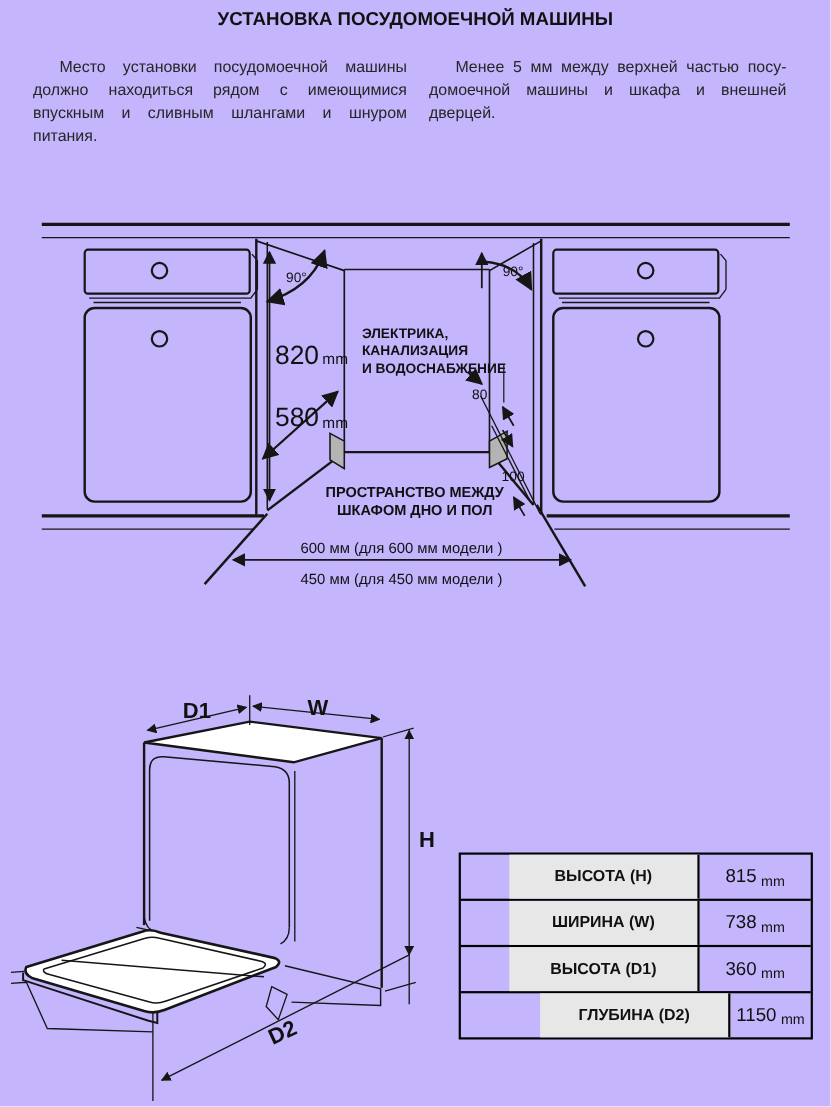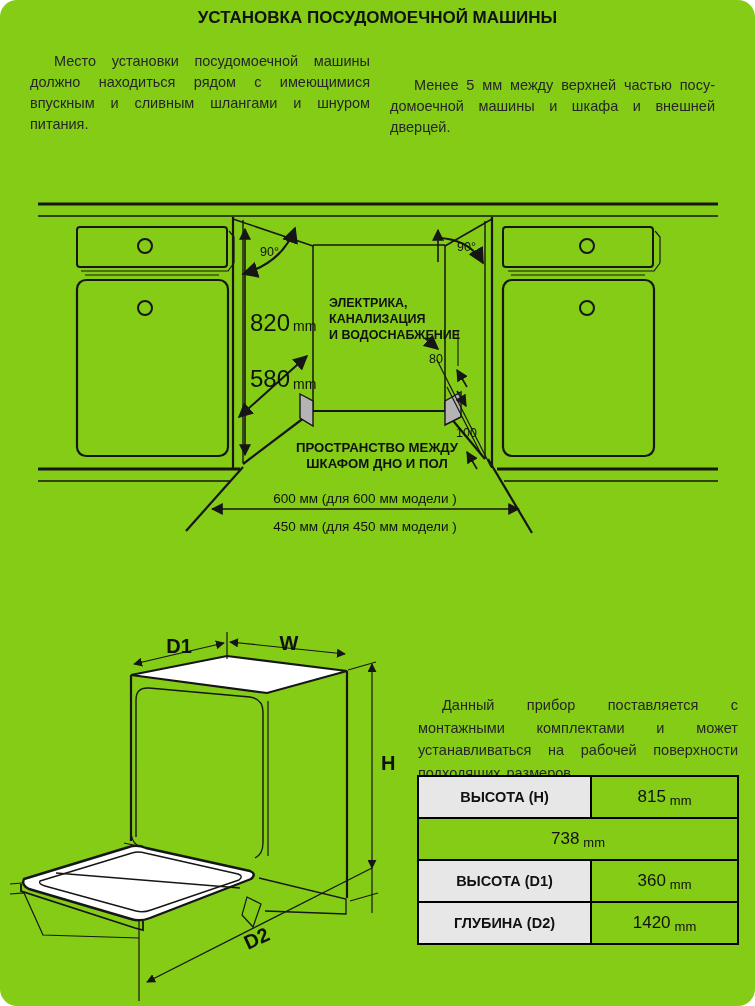--- a/index.html
+++ b/index.html
@@ -1,44 +1,44 @@
 <!DOCTYPE html>
 <html><head>
 <meta charset="utf-8">
 <style>
   html,body{margin:0;padding:0;background:#ffffff;}
-  .page{position:relative;width:755px;height:1006px;background:#84cc16;overflow:hidden;
-        font-family:"Liberation Sans",sans-serif;color:#1f1f1f;border-radius:17px;}
+  .page{position:relative;width:755px;height:1006px;background:#c4b5fd;overflow:hidden;
+        font-family:"Liberation Sans",sans-serif;color:#1f1f1f;}
   .title{position:absolute;left:0;top:8px;width:755px;text-align:center;
          font-size:17px;font-weight:bold;color:#111;}
   .para{position:absolute;font-size:14.5px;line-height:21px;text-align:justify;
         text-indent:24px;word-spacing:2px;color:#262626;}
   .para-left{left:30px;top:51px;width:340px;}
-  .para-right{left:390px;top:51px;width:325px;margin-top:24px;}
+  .para-right{left:390px;top:51px;width:325px;}
   .note{left:418px;top:694px;width:320px;line-height:22.5px;}
   svg{position:absolute;left:0;}
   svg text{fill:#111;font-family:"Liberation Sans",sans-serif;}
   .ln{stroke:#161616;fill:none;}
   .fillw{fill:#ffffff;}
   .gray{fill:#b4b4b4;stroke:#161616;}
   .dimnum{font-size:24px;}
   .dimunit{font-size:14px;}
   .small-dim{font-size:12.5px;}
   .angle{font-size:12.5px;}
   .boldnote{font-size:12.5px;font-weight:bold;}
   .spacenote{font-size:13.2px;font-weight:bold;}
   .widthnote{font-size:13.5px;}
   .bigletter{font-size:20px;font-weight:bold;}
   
   .dims-table{position:absolute;left:417px;top:775px;width:318px;border:2.5px solid #000;}
   .trow{display:flex;height:40px;border-bottom:2px solid #000;}
-  .trow:last-child{border-bottom:none;}
+  .trow:last-child{border-bottom:none;padding-left:28px;}
   .tlabel{width:171px;background:#e7e7e7;border-right:2px solid #000;
           display:flex;align-items:center;justify-content:center;
-          font-size:14.5px;font-weight:bold;color:#111;}
+          font-size:14.5px;font-weight:bold;color:#111;margin-left:44px;}
   .tvalue{flex:1;display:flex;align-items:center;justify-content:center;
           color:#111;}
   .tvalue .num{font-size:17px;}
   .tvalue .unit{font-size:13px;margin-left:4px;margin-top:6px;}
 </style>
 </head>
 <body>
 
 <div class="page">
 
@@ -196,45 +196,45 @@
       <path class="ln" d="M372,868 V913" stroke-width="1.2"></path>
       <text class="bigletter" x="381" y="770">H</text>
     </g>
 
     <g>
       <path class="ln" d="M147,982 L372,868" stroke-width="1.2" marker-start="url(#ah)"></path>
       <text class="bigletter" x="248" y="950" transform="rotate(-25 248 950)">D2</text>
     </g>
   </svg>
 
-  <div class="para note">Данный прибор поставляется с монтажными комплектами и может устанавливаться на рабочей поверхности подходящих размеров.</div>
 
   <div class="dims-table">
     <div class="trow">
       <div class="tlabel">ВЫСОТА (H)</div>
       <div class="tvalue">
         <span class="num">815</span>
         <span class="unit">mm</span>
       </div>
     </div>
     <div class="trow">
+      <div class="tlabel">ШИРИНА (W)</div>
       <div class="tvalue">
         <span class="num">738</span>
         <span class="unit">mm</span>
       </div>
     </div>
     <div class="trow">
       <div class="tlabel">ВЫСОТА (D1)</div>
       <div class="tvalue">
         <span class="num">360</span>
         <span class="unit">mm</span>
       </div>
     </div>
     <div class="trow">
       <div class="tlabel">ГЛУБИНА (D2)</div>
       <div class="tvalue">
-        <span class="num">1420</span>
+        <span class="num">1150</span>
         <span class="unit">mm</span>
       </div>
     </div>
   </div>
 
 </div>
 
 </body></html>

